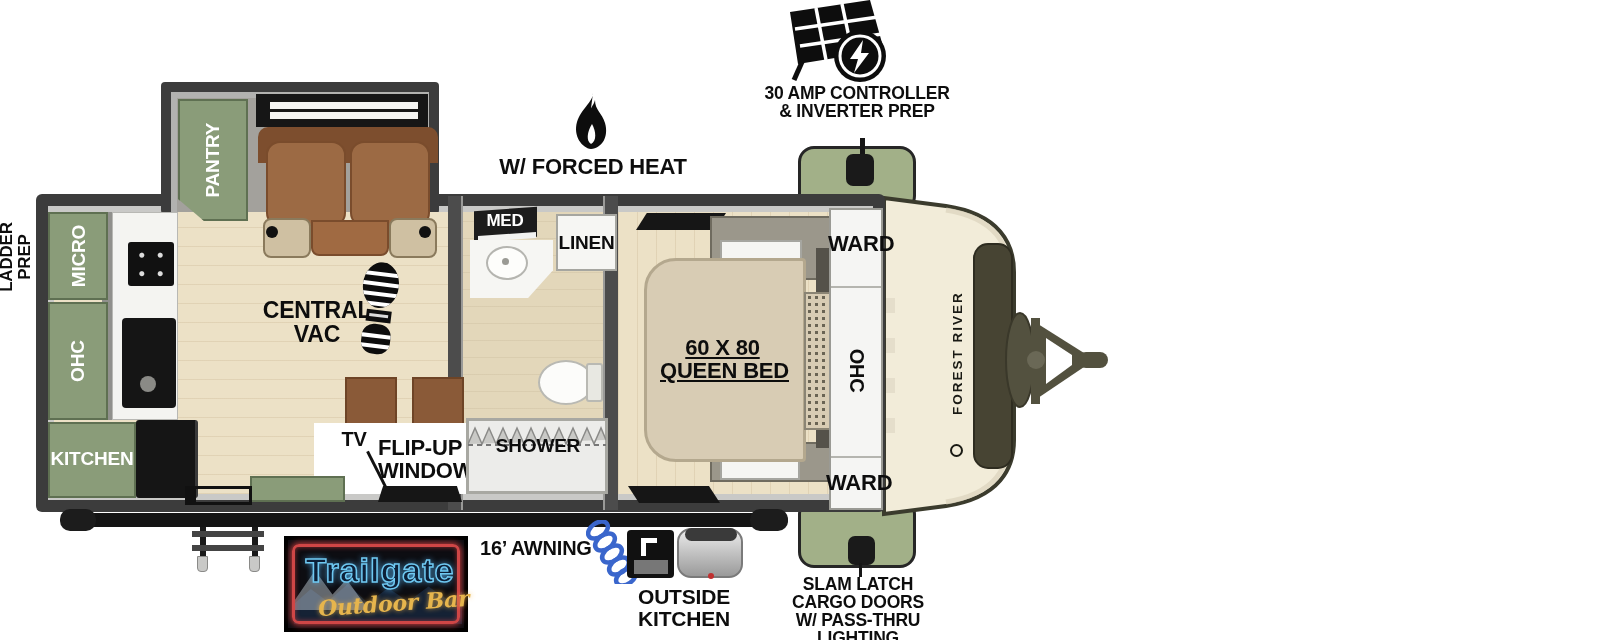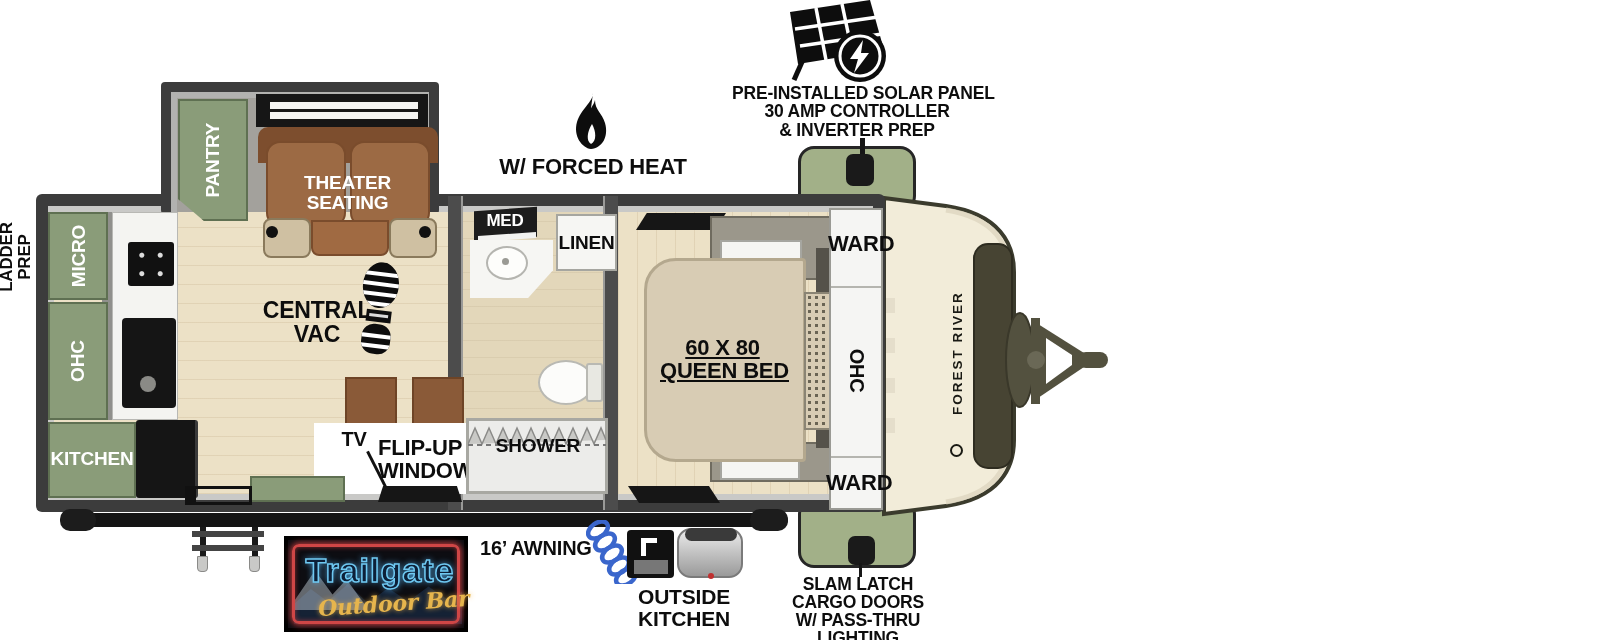--- a/index.html
+++ b/index.html
@@ -72,24 +72,20 @@
     </div>
 
   <div class="abs" style="left:258px;top:127px;width:180px;height:36px;background:#7d4e2e;border-radius:10px 10px 0 0;"></div>
   <div class="abs" style="left:266px;top:141px;width:80px;height:86px;background:#9c6a44;border:2px solid #7a4c2c;border-radius:14px;"></div>
   <div class="abs" style="left:350px;top:141px;width:80px;height:86px;background:#9c6a44;border:2px solid #7a4c2c;border-radius:14px;"></div>
   <div class="abs" style="left:311px;top:220px;width:78px;height:36px;background:#a06a42;border:2px solid #7a4c2c;border-radius:0 0 8px 8px;"></div>
   <div class="abs" style="left:263px;top:218px;width:48px;height:40px;background:#cfc0a2;border:2px solid #8a7a5c;border-radius:8px;"></div>
   <div class="abs" style="left:389px;top:218px;width:48px;height:40px;background:#cfc0a2;border:2px solid #8a7a5c;border-radius:8px;"></div>
   <div class="abs" style="left:266px;top:226px;width:12px;height:12px;background:#111;border-radius:50%;"></div>
   <div class="abs" style="left:419px;top:226px;width:12px;height:12px;background:#111;border-radius:50%;"></div>
-  <div class="lbl wlbl" style="left:290px;top:173px;width:115px;font-size:19px;">
-    <span>THEATER</span>
-      <span>SEATING</span>
-  </div>
 
   <div class="abs" style="left:102px;top:212px;width:14px;height:208px;background:#90908c;"></div>
   <div class="abs" style="left:112px;top:212px;width:66px;height:208px;background:#f4f4f1;border:1px solid #b8b8b4;"></div>
   <div class="abs" style="left:128px;top:242px;width:46px;height:44px;background:#111;border-radius:3px;background-image:radial-gradient(circle at 30% 30%,#ddd 2px,transparent 3px),radial-gradient(circle at 70% 30%,#ddd 2px,transparent 3px),radial-gradient(circle at 30% 72%,#ddd 2px,transparent 3px),radial-gradient(circle at 70% 72%,#ddd 2px,transparent 3px);"></div>
   <div class="abs" style="left:122px;top:318px;width:54px;height:90px;background:#151515;border-radius:4px;"></div>
   <div class="abs" style="left:140px;top:376px;width:16px;height:16px;background:#8a8a86;border-radius:50%;"></div>
 
   <div class="abs greencab" style="left:48px;top:212px;width:60px;height:88px;"></div>
   <div class="lbl wlbl rot-ccw" style="left:38px;top:246px;width:82px;font-size:19px;">
       <span>MICRO</span>
@@ -257,21 +253,20 @@
       <line x1="30" y1="46" x2="112" y2="34"></line>
       <line x1="46" y1="8" x2="56" y2="60"></line>
       <line x1="72" y1="4" x2="83" y2="56"></line>
     </g>
     <line x1="32" y1="62" x2="24" y2="80" stroke="#0d0d0d" stroke-width="5"></line>
     <circle cx="90" cy="56" r="26" fill="#0d0d0d"></circle>
     <circle cx="90" cy="56" r="20" fill="none" stroke="#fff" stroke-width="3"></circle>
     <polygon points="93,40 80,59 88,59 84,73 99,53 91,53" fill="#fff"></polygon>
   </svg>
   <div class="lbl" style="left:732px;top:84px;width:250px;font-size:17.5px;line-height:1.05;">
-    <span>PRE-INSTALLED SOLAR PANEL</span>
     <span>30 AMP CONTROLLER</span>
     <span>&amp; INVERTER PREP</span>
   </div>
 
   <svg class="abs" style="left:564px;top:92px;" width="54" height="62" viewBox="0 0 54 62">
     <path d="M29 1 C29 10 17 17 13 30 C9 44 18 56 27 57 C38 56 45 45 41 31 C38 21 31 18 31 8 C30 14 24 17 26 24 Z" fill="#0d0d0d"></path>
     <path d="M28 32 C23 40 22 49 27 52 C33 49 32 39 28 32 Z" fill="#fff"></path>
   </svg>
   <div class="lbl" style="left:458px;top:155px;width:270px;font-size:22px;">
     <span>W/ FORCED HEAT</span>

